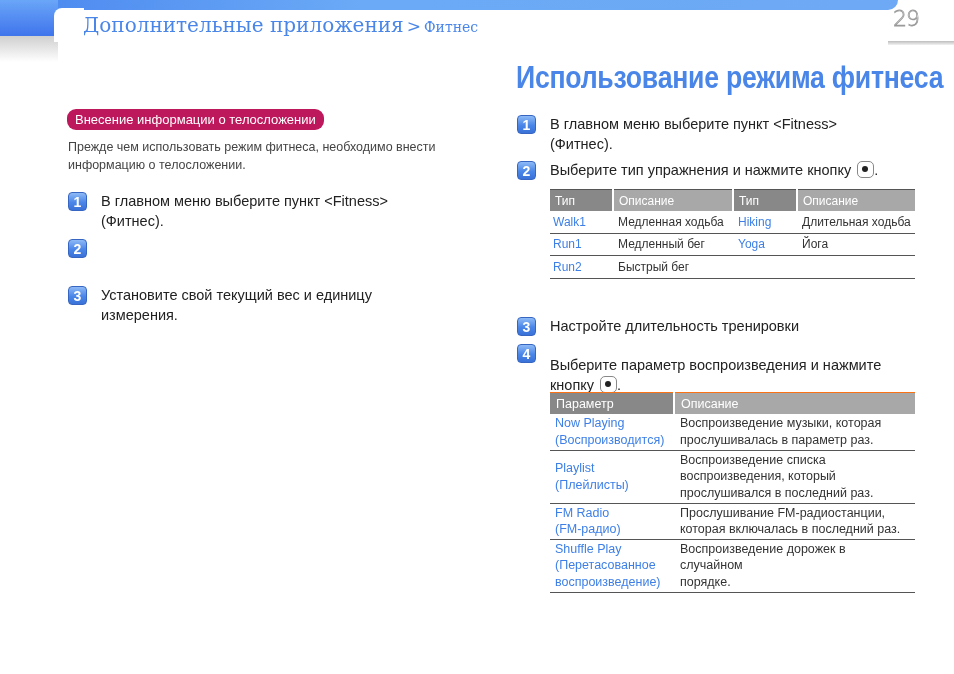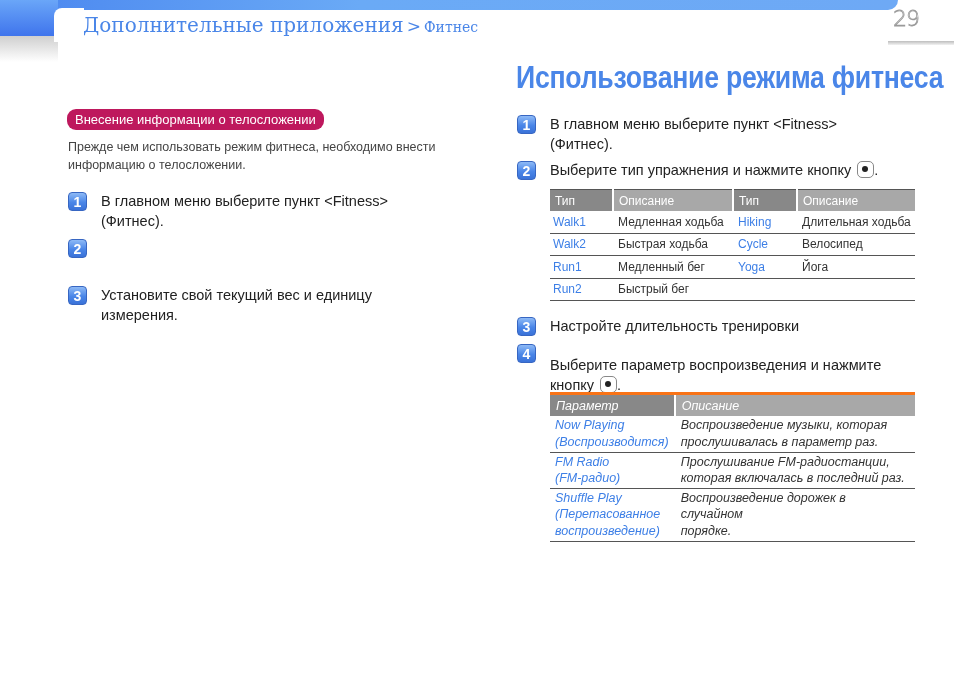--- a/index.html
+++ b/index.html
@@ -29,21 +29,21 @@
   .t1 th:first-child { border-left:none; }
   .t1 td { height:21.5px; padding:0 3px; border-bottom:1px solid #555; vertical-align:middle; }
   .t1 td.pad { padding-left:5px; }
   .blue { color:#3d7fe6; }
   .t2 { left:550px; top:392px; width:365px; font-size:12.5px; }
   .t2 th { background:#a8a8a8; color:#fff; font-weight:normal; text-align:left; padding:0 6px; height:21px; border-left:2px solid #fff; }
   .t2 th.dark { background:#888; }
   .t2 th:first-child { border-left:none; }
   .t2 td { padding:1px 6px; border-bottom:1px solid #555; vertical-align:middle; line-height:16.5px; }
   .t2 td:first-child { padding-left:5px; }
-  .t1 { border-top:1px solid #555; } .t2 { border-top:3px solid #f97316;font-style:italic; }
+  .t1 { border-top:1px solid #555; } .t2 { border-top:1px solid #f97316; }
 </style>
 </head>
 <body>
 
 <div class="topbar"></div>
 <div class="leftblock"></div>
 <div class="leftgray"></div>
 <div class="tabnotch"></div>
 
 <div class="crumb">
@@ -88,26 +88,20 @@
     </tr>
   </thead>
   <tbody>
     <tr>
       <td class="blue">Walk1</td>
       <td class="pad">Медленная ходьба</td>
       <td class="blue pad">Hiking</td>
       <td class="pad">Длительная ходьба</td>
     </tr>
     <tr>
-      <td class="blue">Walk2</td>
-      <td class="pad">Быстрая ходьба</td>
-      <td class="blue pad">Cycle</td>
-      <td class="pad">Велосипед</td>
-    </tr>
-    <tr>
       <td class="blue">Run1</td>
       <td class="pad">Медленный бег</td>
       <td class="blue pad">Yoga</td>
       <td class="pad">Йога</td>
     </tr>
     <tr>
       <td class="blue">Run2</td>
       <td class="pad">Быстрый бег</td>
       <td class="blue pad"></td>
       <td class="pad"></td>
@@ -129,20 +123,24 @@
     <tr>
       <th class="dark" style="width:111px;">Параметр</th>
       <th>Описание</th>
     </tr>
   </thead>
   <tbody>
     <tr style="height:36px;">
       <td class="blue"><span>Now Playing</span><br><span>(Воспроизводится)</span></td>
       <td><span>Воспроизведение музыки, которая</span><br><span>прослушивалась в параметр раз.</span></td>
     </tr>
+    <tr style="height:53px;">
+      <td class="blue"><span>Playlist</span><br><span>(Плейлисты)</span></td>
+      <td><span>Воспроизведение списка</span><br><span>воспроизведения, который</span><br><span>прослушивался в последний раз.</span></td>
+    </tr>
     <tr style="height:36px;">
       <td class="blue"><span>FM Radio</span><br><span>(FM-радио)</span></td>
       <td><span>Прослушивание FM-радиостанции,</span><br><span>которая включалась в последний раз.</span></td>
     </tr>
     <tr style="height:53px;">
       <td class="blue"><span>Shuffle Play</span><br><span>(Перетасованное</span><br><span>воспроизведение)</span></td>
       <td><span>Воспроизведение дорожек в случайном</span><br><span>порядке.</span></td>
     </tr>
   </tbody>
 </table>

